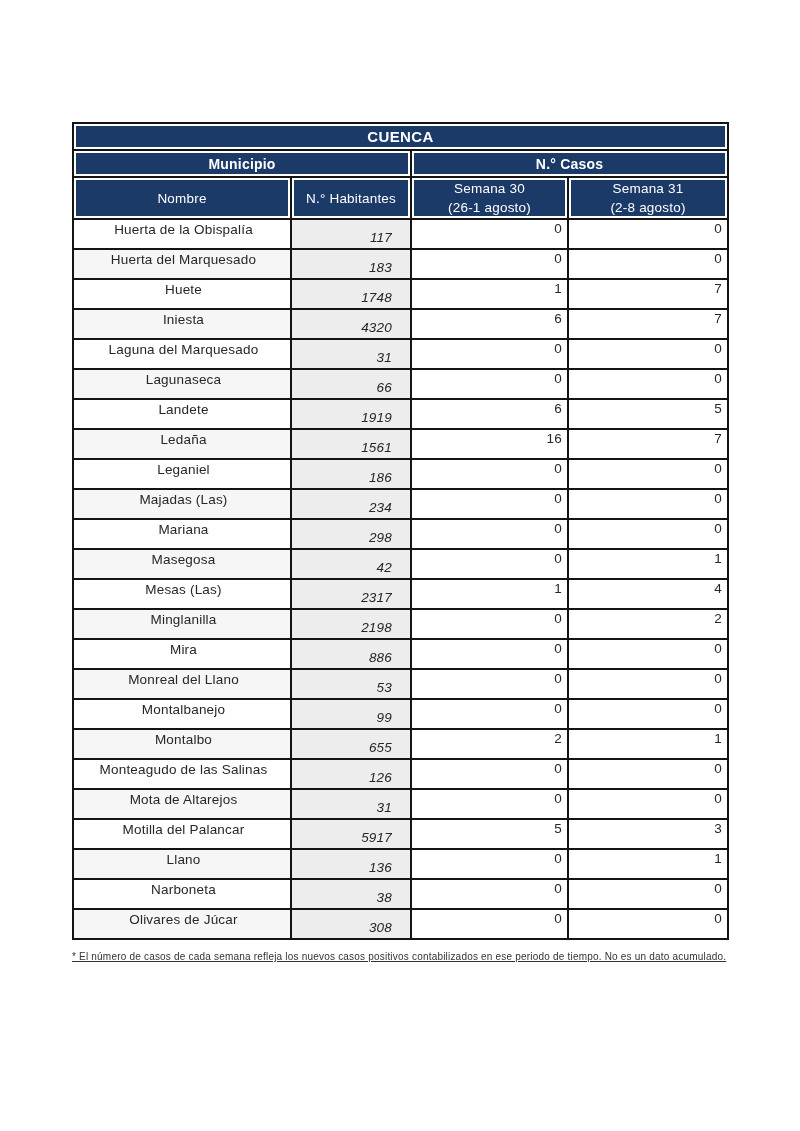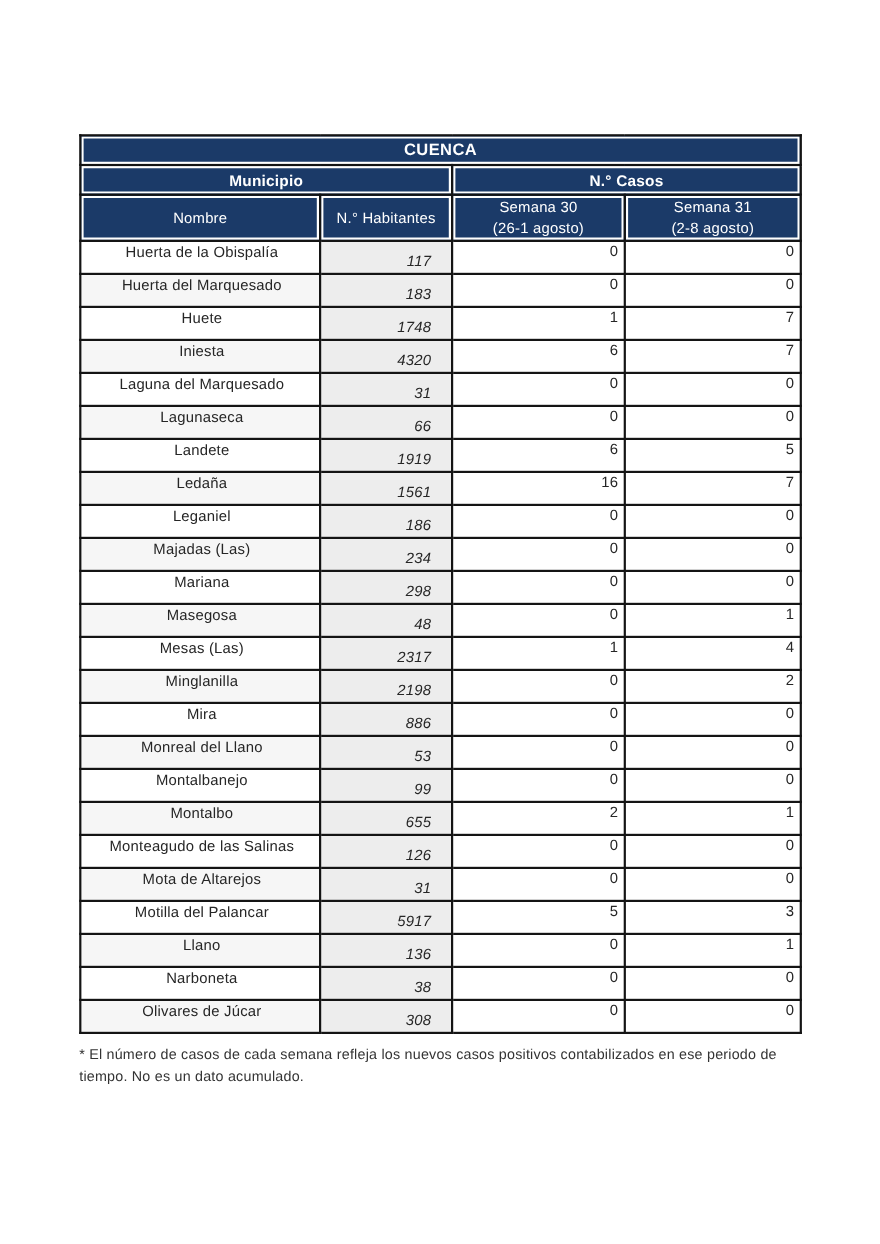--- a/index.html
+++ b/index.html
@@ -61,24 +61,25 @@
   }
   td.cas{
     text-align:right;
     vertical-align:top;
     padding:1px 5px 0 0;
   }
 
   .footnote{
     width:656px;
     margin-top:9px;
-    font-size:13px;
+    font-size:10px;
     line-height:1.55;
     color:var(--footnote-text);
     letter-spacing:.2px;
+    text-decoration:underline;
   }
 </style>
 </head>
 <body>
 
 <div class="page">
   <div class="doc">
 
     <table class="data">
       <colgroup>
@@ -181,21 +182,21 @@
 
   <tr>
     <td class="name">Mariana</td>
     <td class="hab">298</td>
     <td class="cas">0</td>
     <td class="cas">0</td>
   </tr>
 
   <tr>
     <td class="name">Masegosa</td>
-    <td class="hab">48</td>
+    <td class="hab">42</td>
     <td class="cas">0</td>
     <td class="cas">1</td>
   </tr>
 
   <tr>
     <td class="name">Mesas (Las)</td>
     <td class="hab">2317</td>
     <td class="cas">1</td>
     <td class="cas">4</td>
   </tr>

